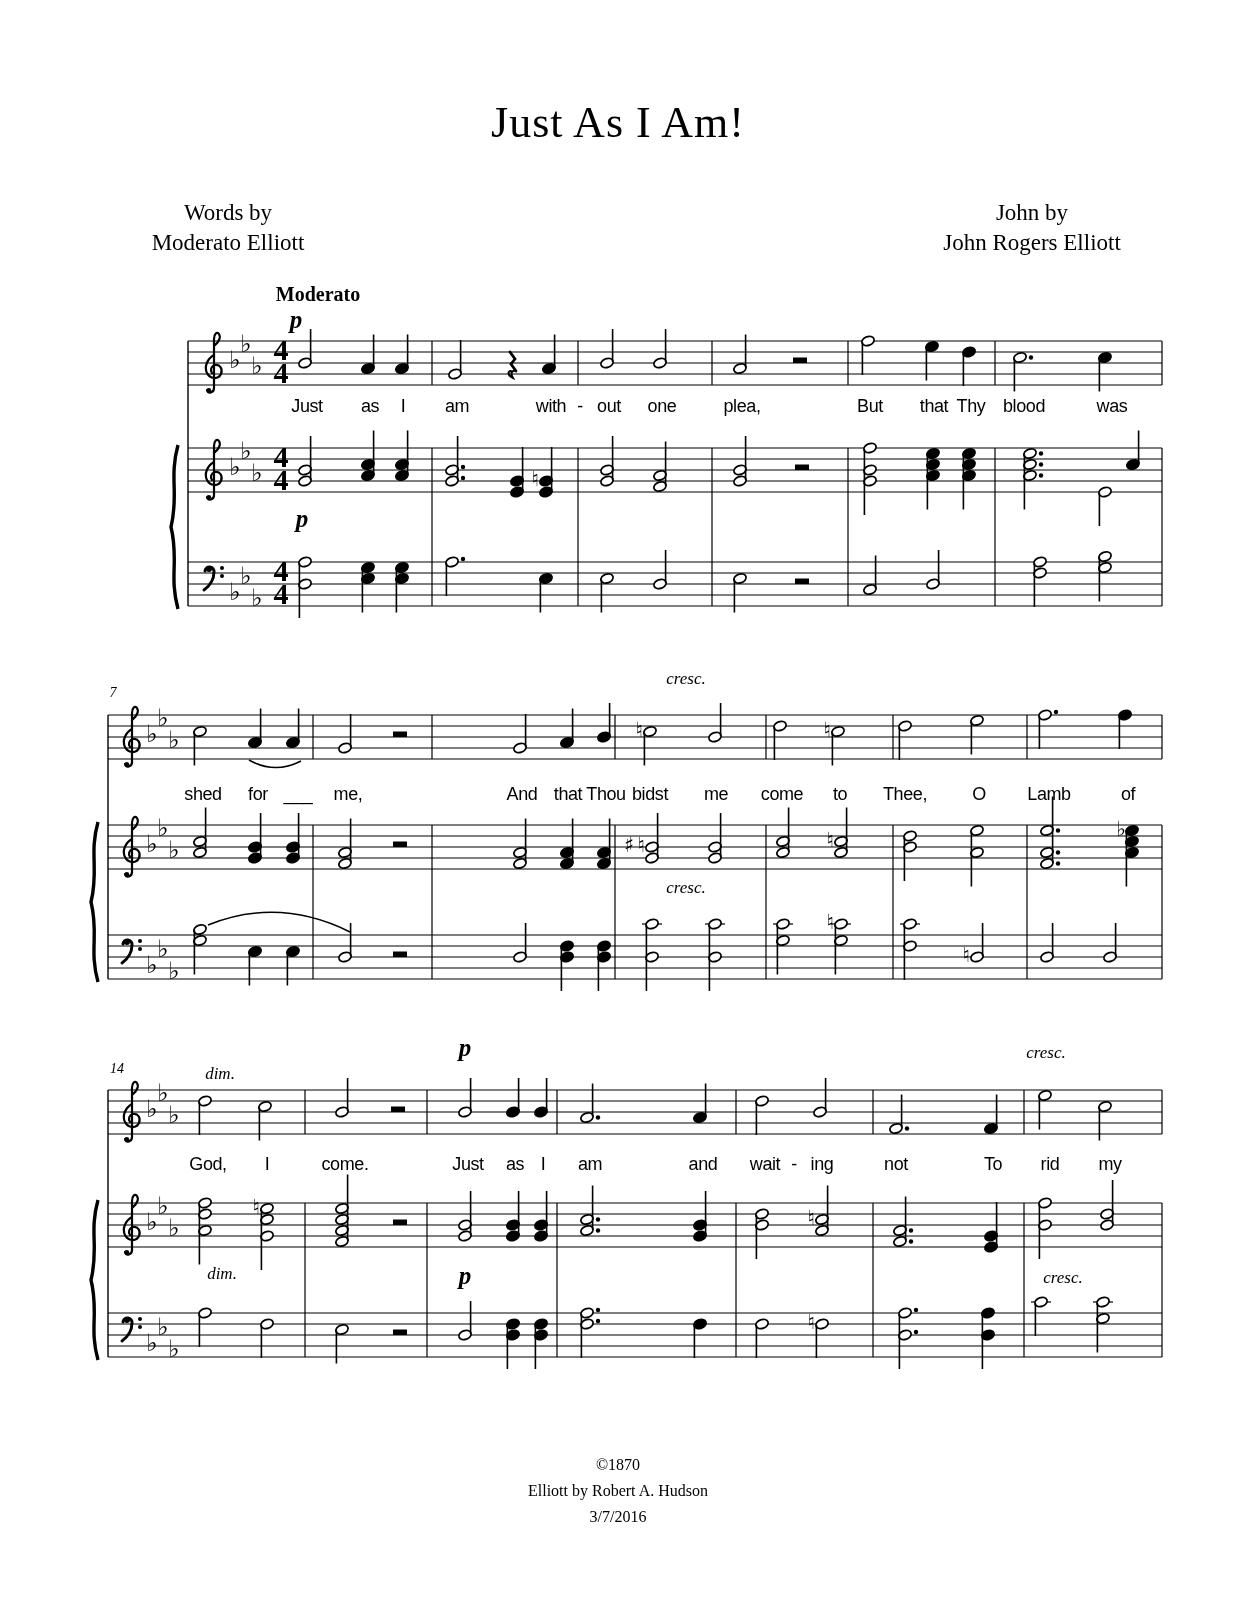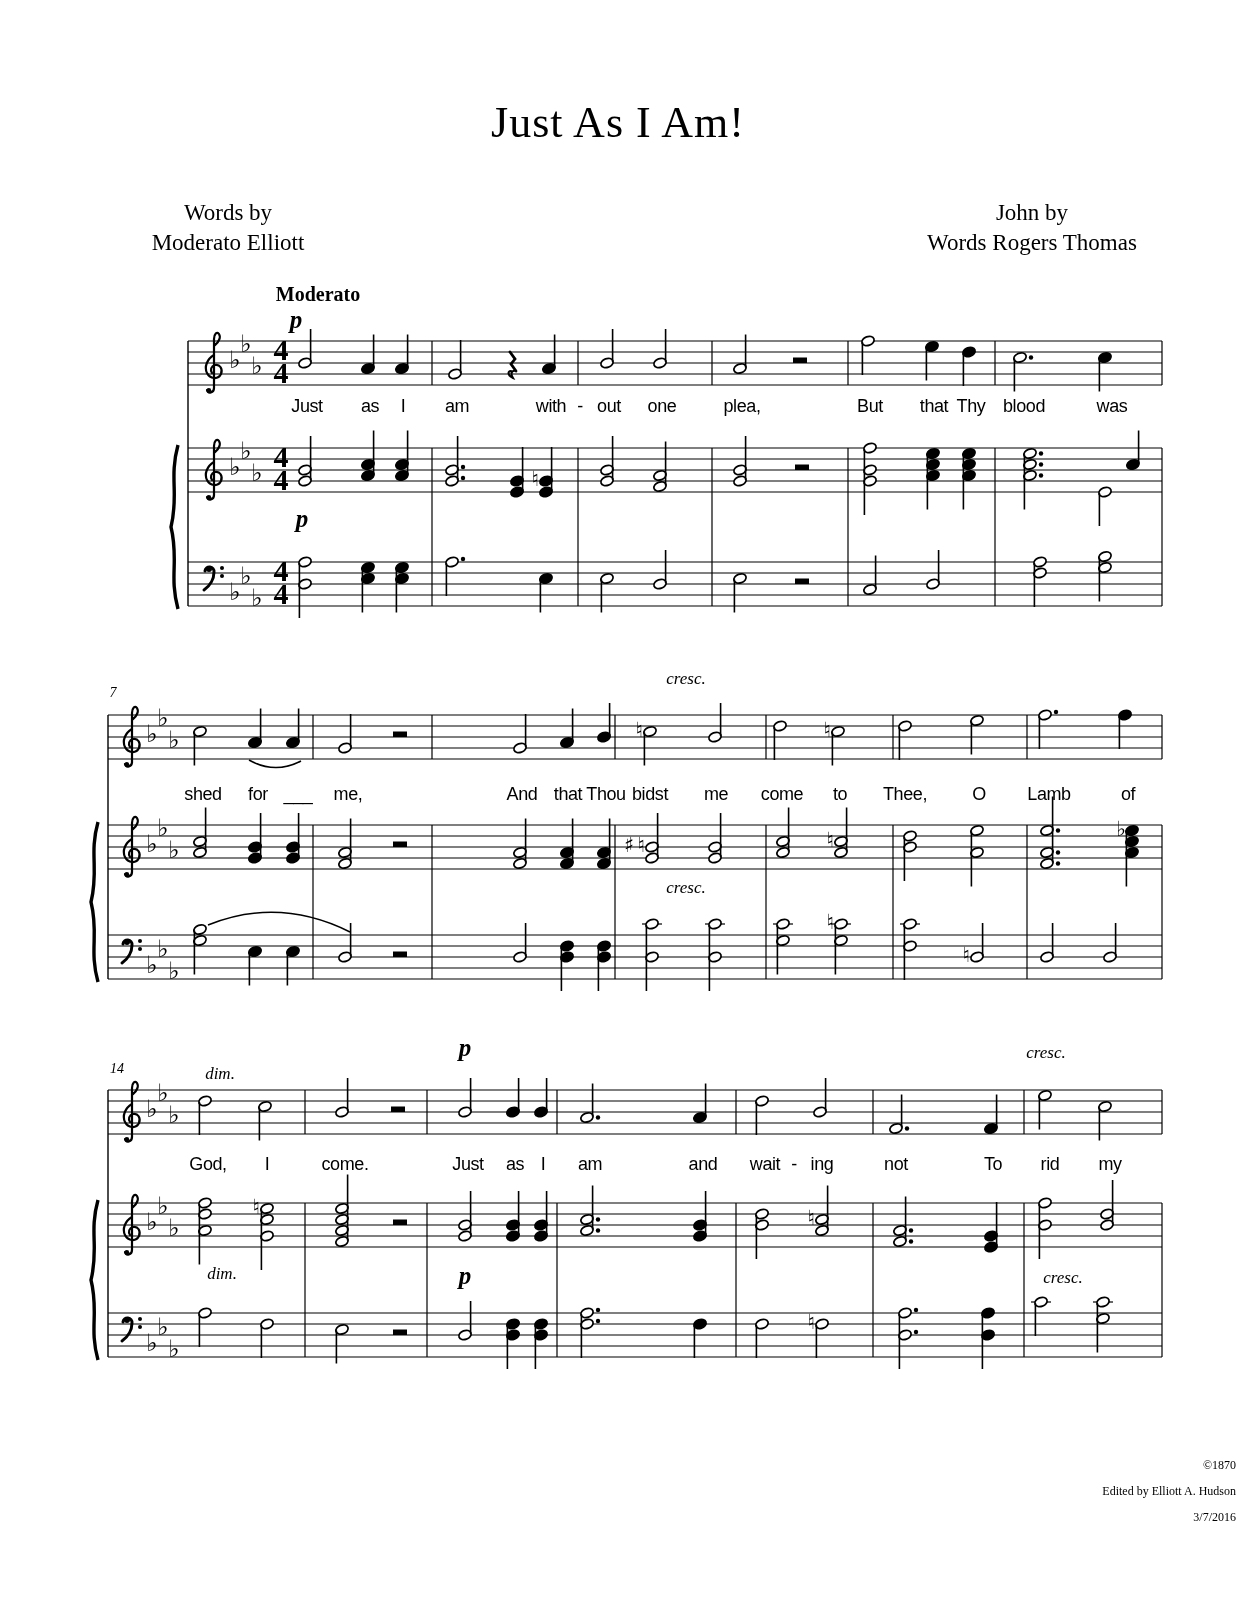--- a/index.html
+++ b/index.html
@@ -3,22 +3,22 @@
 <meta charset="utf-8">
 <style>
   html,body{margin:0;padding:0;background:#e8e8e8;}
   .page{position:relative;width:1236px;height:1600px;background:#ffffff;margin:0 auto;
         font-family:"Liberation Serif",serif;color:#000;overflow:hidden;}
   .title{position:absolute;top:97px;left:0;width:100%;text-align:center;
          font-size:44px;font-weight:400;letter-spacing:1px;}
   .credit{position:absolute;top:158px;text-align:center;font-size:23px;line-height:30px;margin-top:40px;}
   .credit.words{left:108px;width:240px;}
   .credit.music{left:912px;width:240px;}
-  .footer{position:absolute;top:1452px;left:0;width:100%;text-align:right;
-          font-size:12px;line-height:26px;}
+  .footer{position:absolute;top:1452px;left:0;width:100%;text-align:center;
+          font-size:16px;line-height:26px;}
   svg#score{position:absolute;top:0;left:0;}
   svg text{fill:#000;}
   .tempo{font-family:"Liberation Serif",serif;font-weight:bold;font-size:20px;}
   .dyn{font-family:"Liberation Serif",serif;font-style:italic;font-weight:bold;font-size:25px;}
   .expr{font-family:"Liberation Serif",serif;font-style:italic;font-size:17px;}
   .mnum{font-family:"Liberation Serif",serif;font-style:italic;font-size:14px;}
   .lyric{font-family:"Liberation Sans",sans-serif;font-size:18px;letter-spacing:-0.4px;}
   .sig{font-family:"Liberation Serif",serif;font-weight:bold;font-size:30px;}
   .acc{font-family:"DejaVu Sans",sans-serif;font-size:21px;}
   .keysig{font-family:"DejaVu Sans",sans-serif;font-size:24px;}
@@ -29,21 +29,21 @@
 <div class="page">
   <div class="title">Just As I Am!</div>
 
   <div class="credit words">
     <div>Words by</div>
     <div>Moderato Elliott</div>
   </div>
 
   <div class="credit music">
     <div>John by</div>
-    <div>Words Rogers Thomas</div>
+    <div>John Rogers Elliott</div>
   </div>
 
   <svg id="score" width="1236" height="1600" viewBox="0 0 1236 1600">
       <g>
         <line x1="188" y1="341" x2="1162" y2="341" stroke="#000000" stroke-width="1.1"></line>
         <line x1="188" y1="352" x2="1162" y2="352" stroke="#000000" stroke-width="1.1"></line>
         <line x1="188" y1="363" x2="1162" y2="363" stroke="#000000" stroke-width="1.1"></line>
         <line x1="188" y1="374" x2="1162" y2="374" stroke="#000000" stroke-width="1.1"></line>
         <line x1="188" y1="385" x2="1162" y2="385" stroke="#000000" stroke-width="1.1"></line>
         <line x1="188" y1="448" x2="1162" y2="448" stroke="#000000" stroke-width="1.1"></line>
@@ -912,16 +912,16 @@
         <text x="465" y="1056" text-anchor="middle" class="dyn">p</text>
         <text x="1046" y="1058" text-anchor="middle" class="expr">cresc.</text>
         <text x="222" y="1279" text-anchor="middle" class="expr">dim.</text>
         <text x="465" y="1284" text-anchor="middle" class="dyn">p</text>
         <text x="1063" y="1283" text-anchor="middle" class="expr">cresc.</text>
       </g>
     </svg>
 
   <div class="footer">
     <div>©1870</div>
-    <div>Edited by Elliott A. Hudson</div>
+    <div>Elliott by Robert A. Hudson</div>
     <div>3/7/2016</div>
   </div>
 </div>
 
 </body></html>

